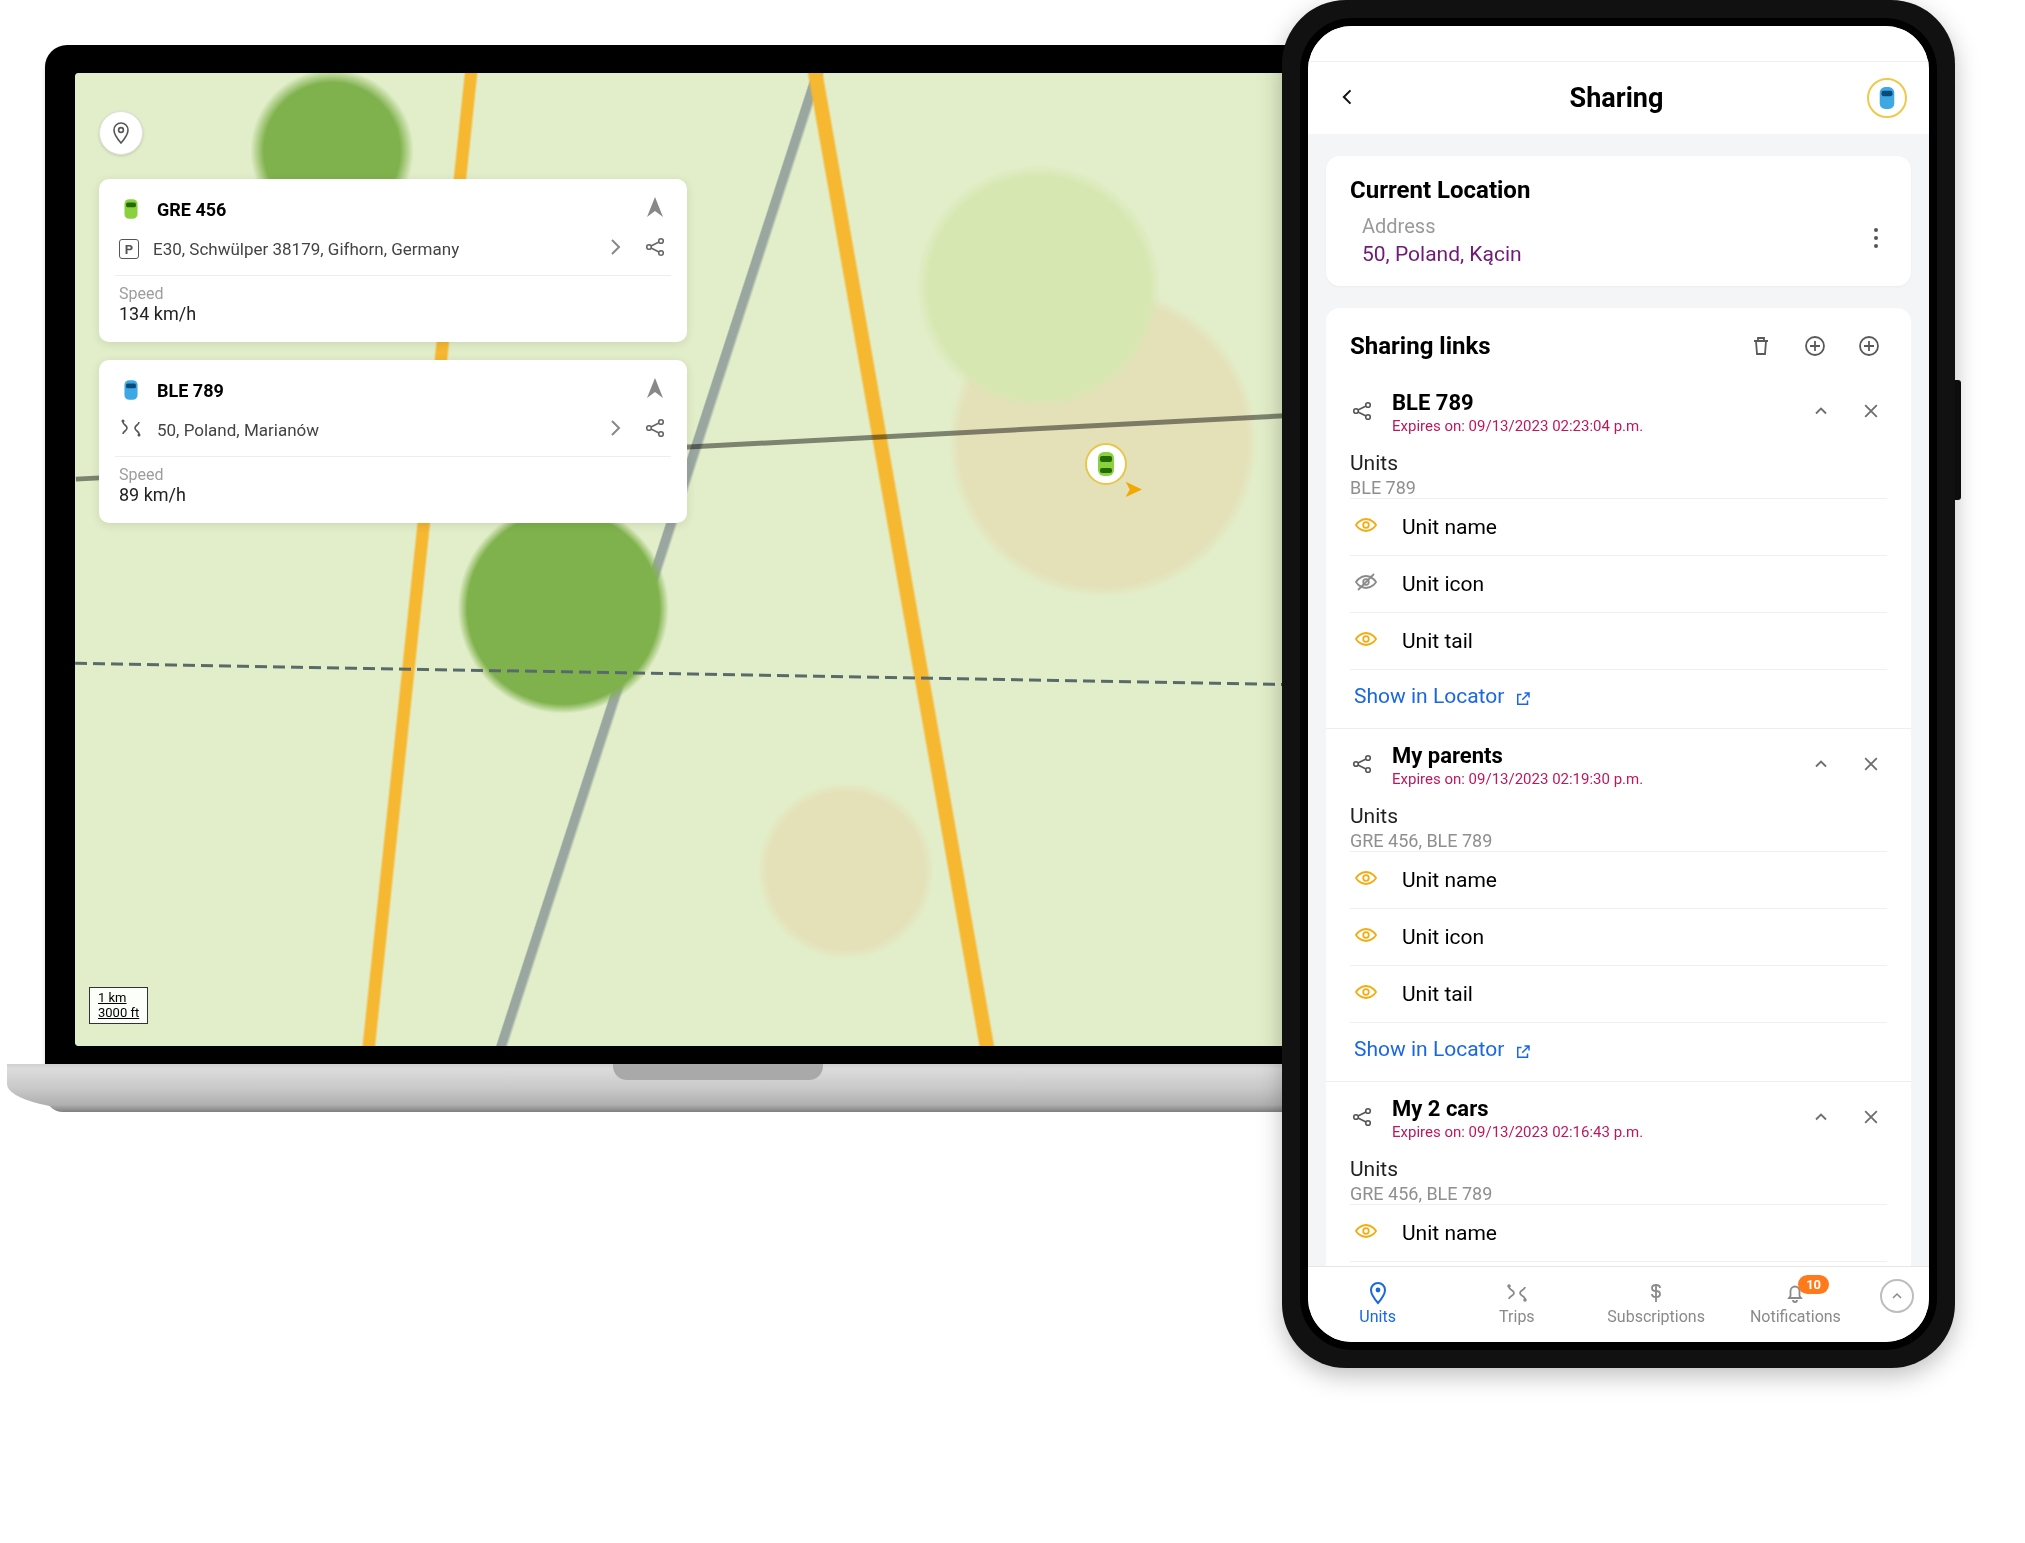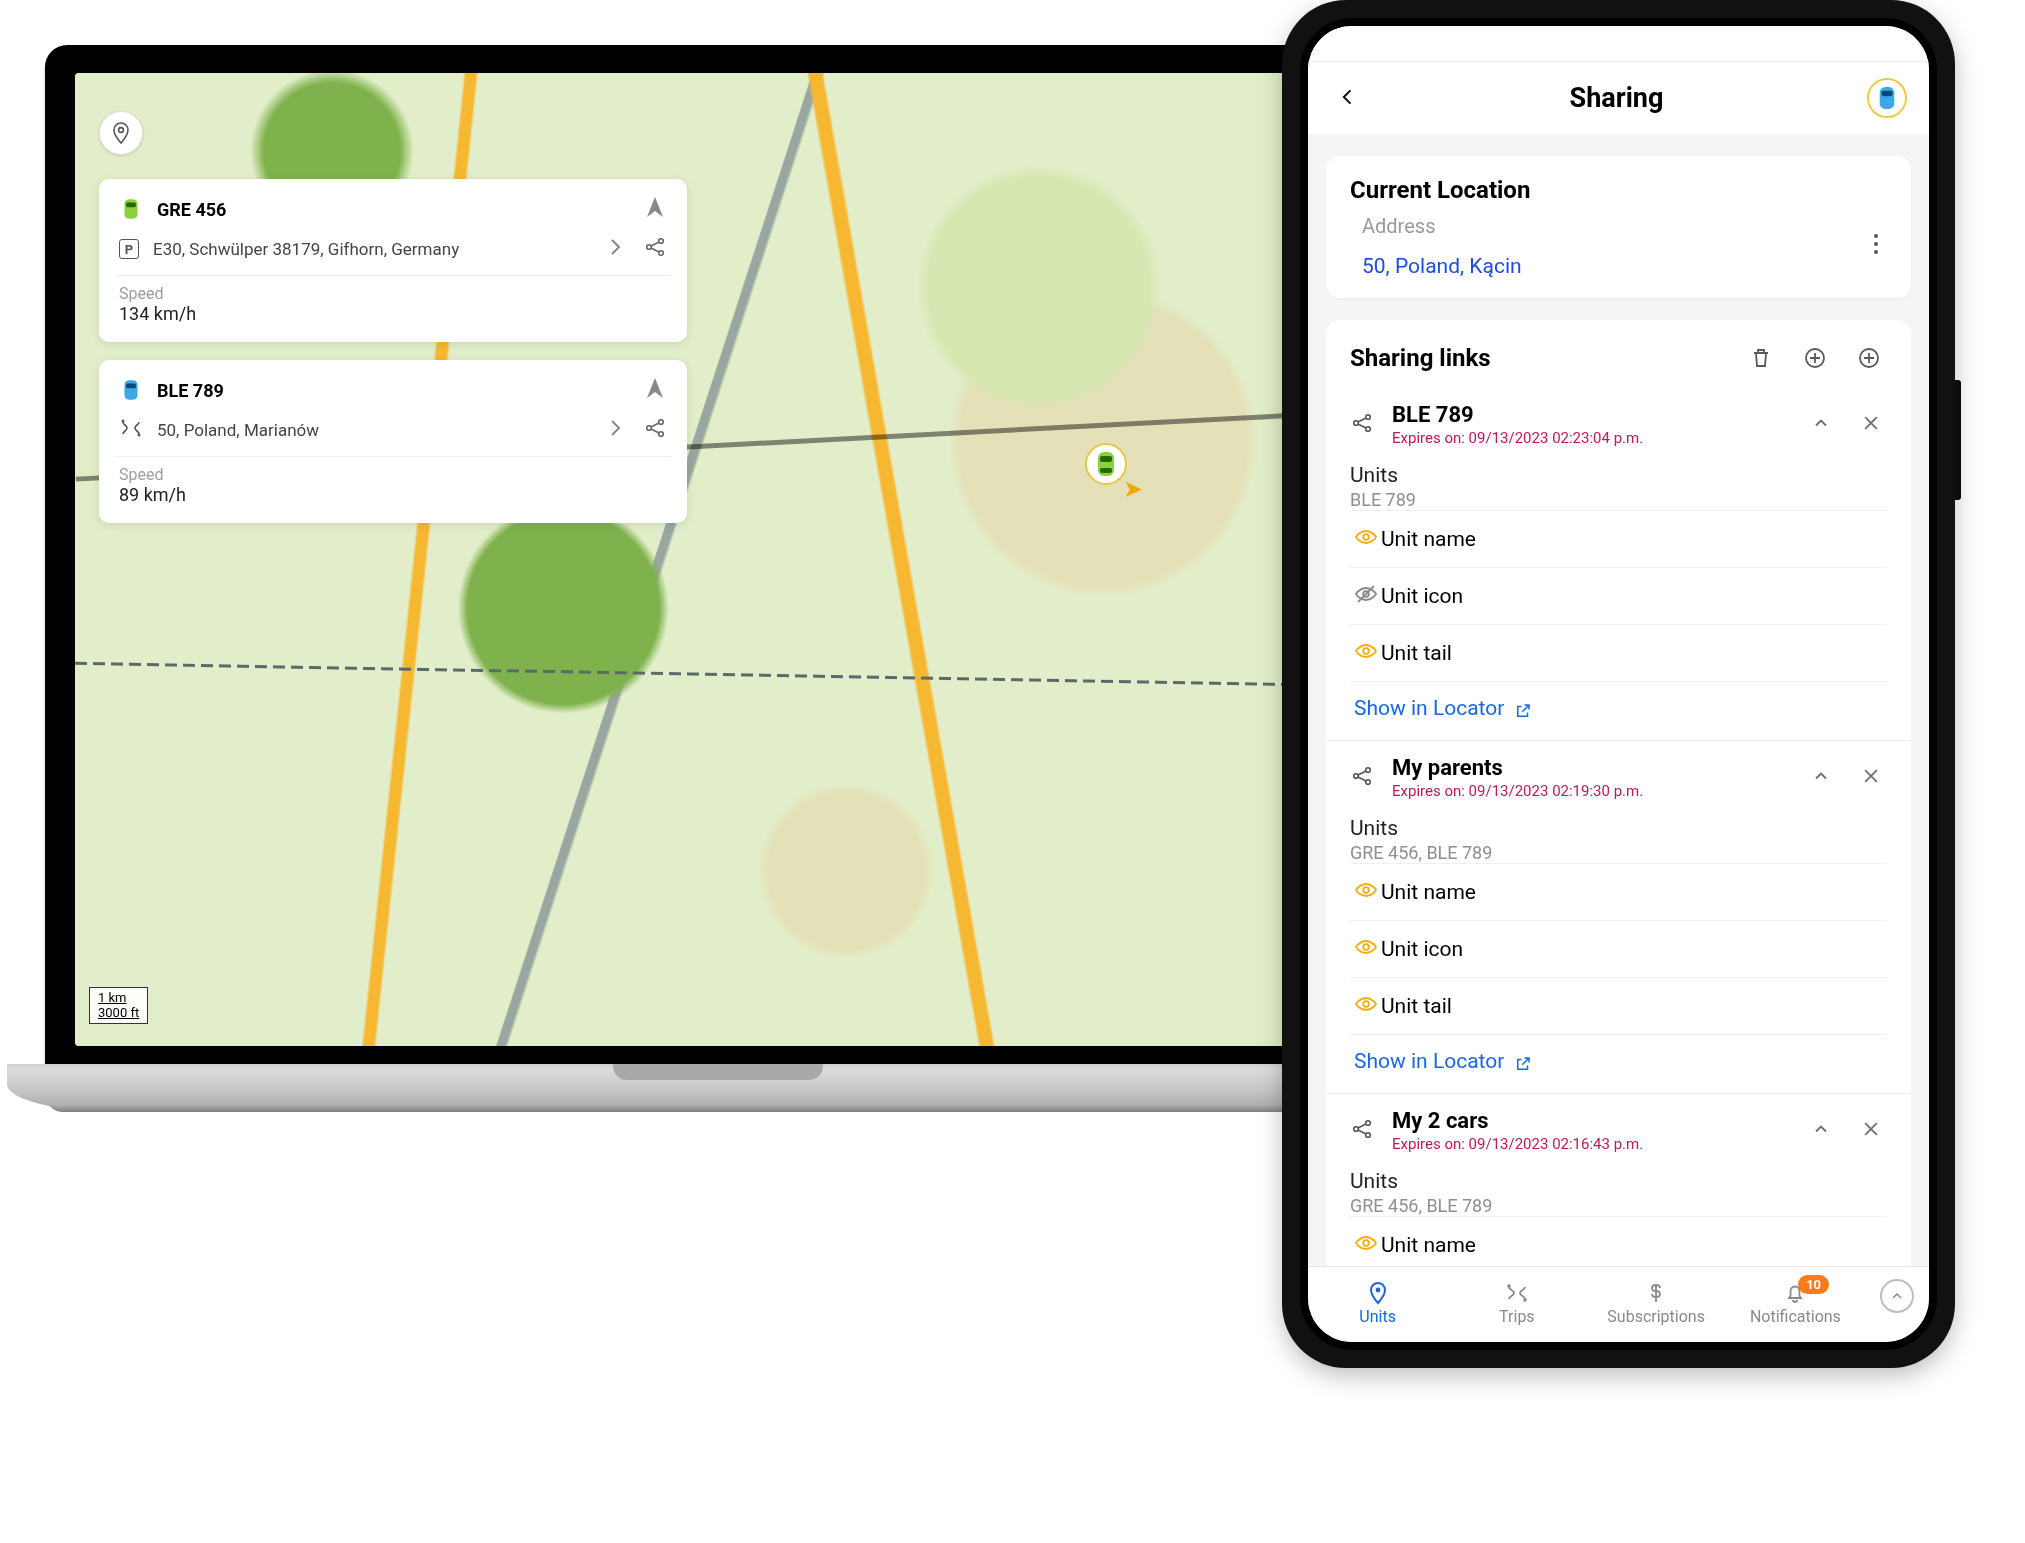--- a/index.html
+++ b/index.html
@@ -62,38 +62,38 @@
     .app-header { display:flex; align-items:center; padding: 16px 22px; background:#fff; }
     .back-btn { font-size:26px; color:#111; cursor:pointer; padding:4px 8px; }
     .app-title { flex:1; text-align:center; font-size:27px; font-weight:700; }
     .avatar { width:40px; height:40px; border-radius:50%; border:2px solid #f0c84c; display:flex; align-items:center; justify-content:center; }
 
     .panel { background:#fff; margin: 22px 18px 0; border-radius: 14px; padding: 20px 24px; box-shadow:0 1px 3px rgba(0,0,0,.04); }
     .panel-title { font-size:24px; font-weight:700; margin-bottom:10px; }
     .addr-block { display:flex; align-items:center; padding-left:12px; }
     .addr-text { flex:1; }
     .addr-label { font-size:20px; color:#9a9a9a; }
-    .addr-value { font-size:21px; color:#1d4ed8; margin-top:16px; }
+    .addr-value { font-size:21px; color:#701a75; margin-top:4px; }
     .dots-btn { font-size:22px; color:#555; padding:8px; cursor:pointer; }
 
     .links-panel { background:#fff; margin: 22px 18px 0; border-radius: 14px 14px 0 0; padding: 0 0 0; flex:1; overflow:hidden; display:flex; flex-direction:column; }
     .lp-head { display:flex; align-items:center; padding: 20px 24px 12px; gap:18px; }
     .lp-title { flex:1; font-size:24px; font-weight:700; }
     .lp-iconbtn { width:36px; height:36px; display:flex; align-items:center; justify-content:center; color:#5a5a5a; cursor:pointer; }
 
     .share-item { padding: 0 24px; }
     .si-head { display:flex; align-items:center; gap:18px; padding:14px 0 6px; }
     .si-icon { color:#555; }
     .si-main { flex:1; }
     .si-name { font-size:22px; font-weight:700; }
     .si-exp { font-size:15px; color:#be185d; margin-top:2px; }
     .si-btn { color:#6e6e6e; cursor:pointer; padding:6px; }
     .units-lbl { font-size:21px; color:#222; margin-top:10px; }
     .units-list { font-size:18px; color:#8f8f8f; margin-top:2px; }
-    .opt-row { display:flex; align-items:center; gap:3px; padding:14px 4px; border-top:1px solid #f0f0f0; }
+    .opt-row { display:flex; align-items:center; gap:24px; padding:14px 4px; border-top:1px solid #f0f0f0; }
     .opt-row:first-of-type { margin-top:10px; }
     .eye { color:#f3ad12; }
     .eye.off { color:#8a8a8a; }
     .opt-label { font-size:21px; }
     .locator-link { display:flex; align-items:flex-end; gap:10px; color:#1a67e3; font-size:21px; padding:14px 4px; border-top:1px solid #f0f0f0; cursor:pointer; }
     .si-sep { height:1px; background:#eee; margin: 6px -24px 0; }
 
     .bottom-nav { display:flex; background:#fff; border-top:1px solid #e6e6e6; padding: 12px 0 16px; align-items:flex-start; }
     .nav-item { flex:1; display:flex; flex-direction:column; align-items:center; gap:0; font-size:16px; color:#8a8a8a; cursor:pointer; position:relative; }
     .nav-item.active { color:#1a67e3; }

